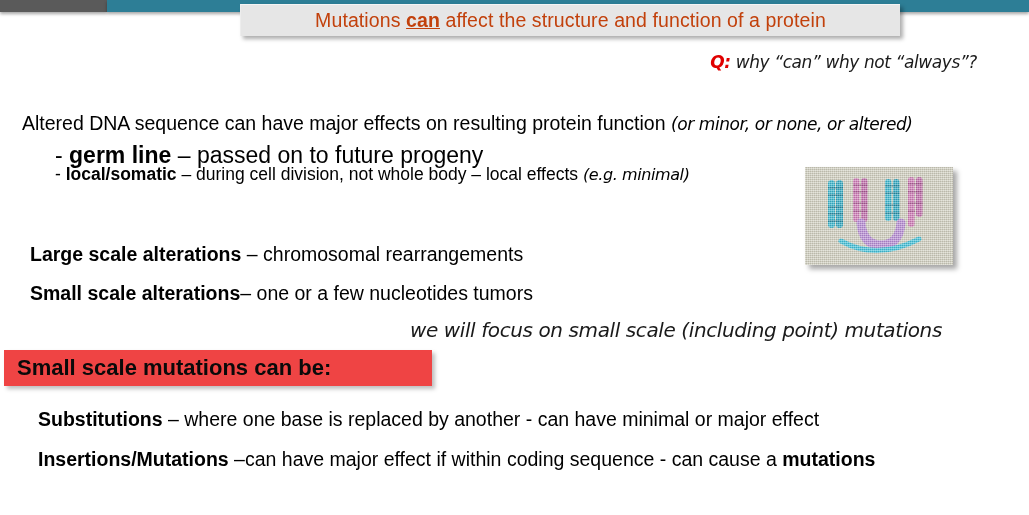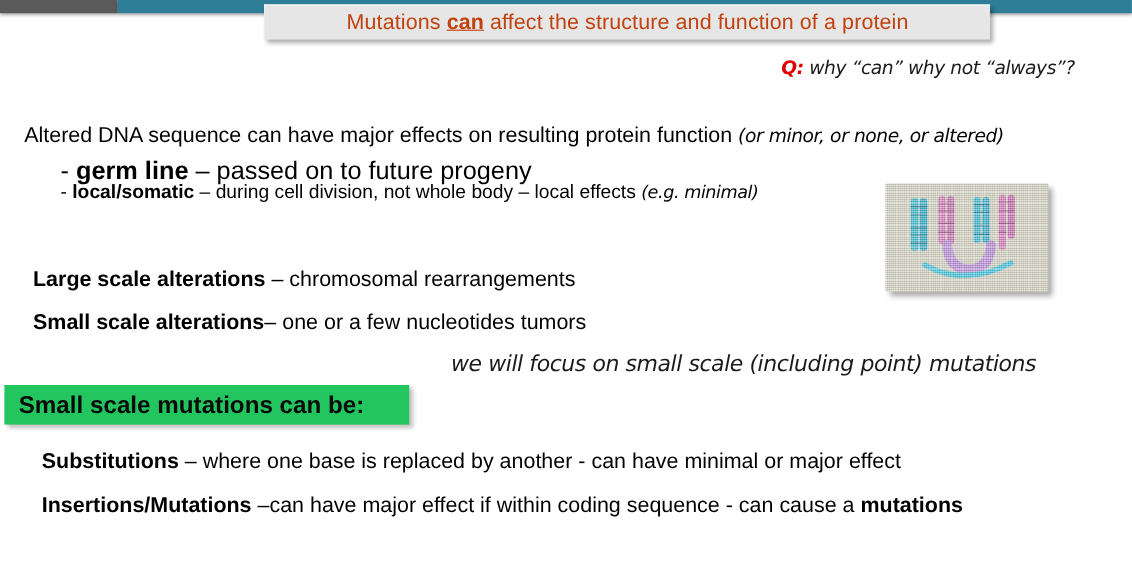--- a/index.html
+++ b/index.html
@@ -147,23 +147,23 @@
     top: 318px;
     font-size: 20px;
     white-space: nowrap;
   }
 
   
   .callout {
     position: absolute;
     left: 4px;
     top: 350px;
-    width: 368px;
+    width: 428px;
     height: 36px;
-    background: #22c55e;
+    background: #ef4444;
     box-shadow: 3px 3px 4px rgba(0,0,0,0.25);
     display: flex;
     align-items: center;
     box-sizing: border-box;
   }
   .callout-text {
     font-size: 22px;
     font-weight: bold;
     padding-left: 13px;
     white-space: nowrap;

